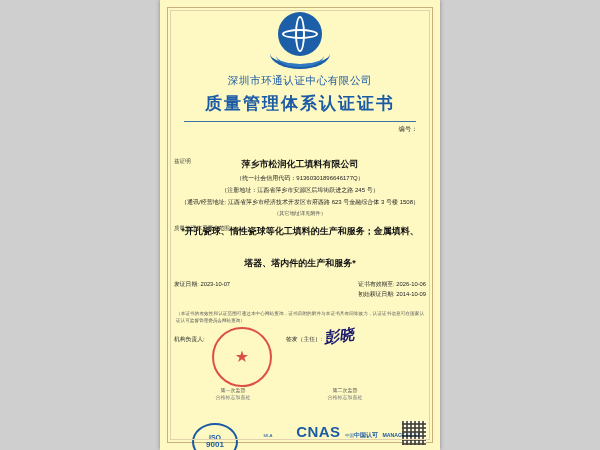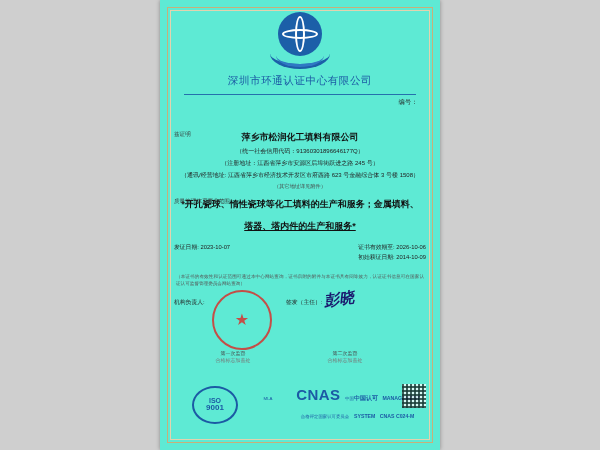--- a/index.html
+++ b/index.html
@@ -3,21 +3,21 @@
 <meta charset="utf-8">
 <style>
   html,body{margin:0;padding:0;}
   body{
     width:600px;height:450px;overflow:hidden;
     background:#cfcfcf;
     font-family:"Liberation Sans", sans-serif;
   }
   #cert{
     position:absolute;left:160px;top:0;width:280px;height:450px;
-    background:#5eead4;
+    background:#fef9c3;
     box-shadow:0 0 4px rgba(0,0,0,.35);
     overflow:hidden;
   }
   
   #cert:before{
     content:"";position:absolute;left:7px;top:7px;right:7px;bottom:7px;
     border:1px solid #c8b07a;
   }
   #cert:after{
     content:"";position:absolute;left:10px;top:10px;right:10px;bottom:10px;
@@ -167,20 +167,21 @@
 
     <div class="logo-wrap">
       <span class="logo">
         <span class="globe"></span>
         <span class="swoosh"></span>
         <span class="swoosh2"></span>
       </span>
     </div>
 
     <div class="org">深圳市环通认证中心有限公司</div>
+    <div class="title">质量管理体系认证证书</div>
     <div class="rule"></div>
 
     <div class="certno">
       <span>编号：</span><span></span>
     </div>
 
     <div class="field" style="margin-top:9px;">
       <span class="lbl">兹证明</span>
       <div class="val">萍乡市松润化工填料有限公司</div>
     </div>
@@ -191,21 +192,21 @@
       <span>（注册地址：</span><span>江西省萍乡市安源区后埠街跃进之路 245 号）</span>
     </div>
 
     <div class="center-line">（通讯/经营地址: 江西省萍乡市经济技术开发区市府西路 623 号金融综合体 3 号楼 1508）</div>
     <div class="center-line tiny">（其它地址详见附件）</div>
 
 
     <div class="field" style="margin-top:7px;">
       <span class="lbl">质量管理体系覆盖范围:</span>
       <div class="scope" style="margin-top:8px;">*开孔瓷球、惰性瓷球等化工填料的生产和服务；金属填料、</div>
-      <div class="scope" style="margin-top:9px;text-decoration:underline;">塔器、塔内件的生产和服务*</div>
+      <div class="scope" style="margin-top:19px;">塔器、塔内件的生产和服务*</div>
     </div>
 
     <div class="dates">
       <span class="left">
         <span>发证日期:</span>
         <span>2023-10-07</span>
       </span>
       <span class="right">
         <span>证书有效期至:</span>
         <span>2026-10-06</span>

